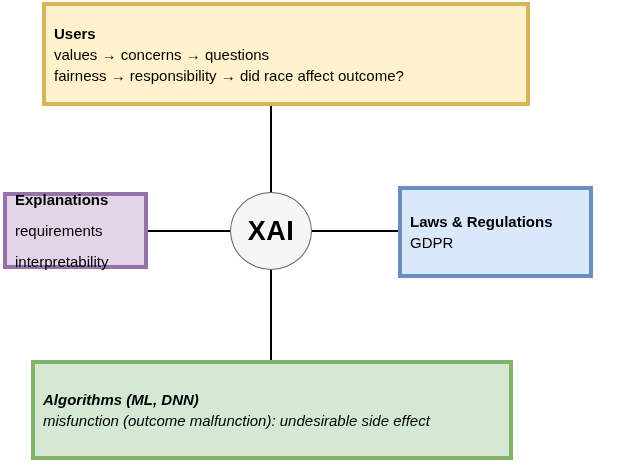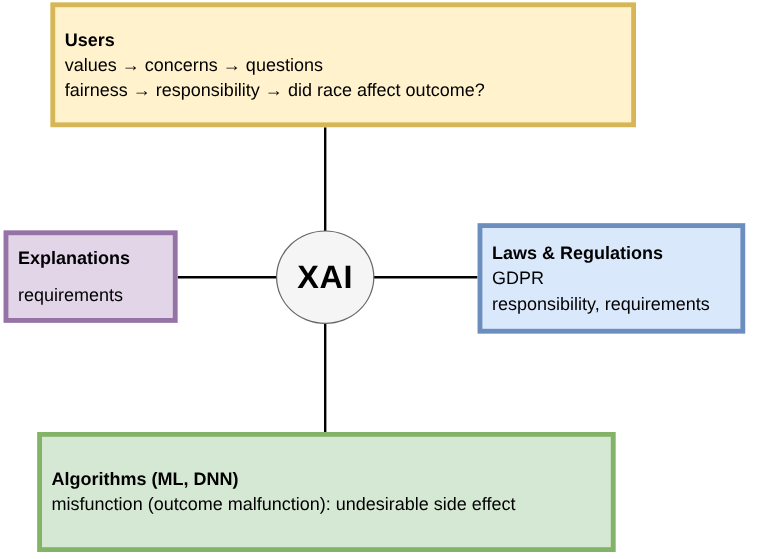--- a/index.html
+++ b/index.html
@@ -35,22 +35,22 @@
     padding: 0 8px;
     font-size: 15px;
     line-height: 21px;
     white-space: nowrap;
   }
   .node .title {
     font-weight: bold;
   }
   #node-users        { left: 42px;  top: 2px;   width: 488px; height: 104px; }
   #node-explanations { left: 3px;   top: 192px; width: 145px; height: 77px;  }
-  #node-laws         { left: 398px; top: 186px; width: 223px; height: 92px;  }
-  #node-algorithms   { left: 31px;  top: 360px; width: 482px; height: 100px; }
+  #node-laws         { left: 398px; top: 186px; width: 195px; height: 92px;  }
+  #node-algorithms   { left: 31px;  top: 360px; width: 482px; height: 100px; font-style: italic; }
   #node-xai {
     position: absolute;
     z-index: 2;
     box-sizing: border-box;
     left: 230px;
     top: 192px;
     width: 82px;
     height: 78px;
     border: 1.5px solid #666666;
     border-radius: 50%;
@@ -77,26 +77,26 @@
 
   <div class="node" id="node-users" style="background-color: rgb(255, 242, 204); border-color: rgb(214, 182, 86);">
     <span class="title">Users</span>
     <span>values → concerns → questions</span>
     <span>fairness → responsibility → did race affect outcome?</span>
   </div>
 
   <div class="node" id="node-explanations" style="background-color: rgb(225, 213, 231); border-color: rgb(150, 115, 166); gap: 10px;">
     <span class="title">Explanations</span>
     <span>requirements</span>
+    <span>interpretability</span>
   </div>
 
   <div class="node" id="node-laws" style="background-color: rgb(218, 232, 252); border-color: rgb(108, 142, 191);">
     <span class="title">Laws &amp; Regulations</span>
     <span>GDPR</span>
-    <span>responsibility, requirements</span>
   </div>
 
   <div class="node" id="node-algorithms" style="background-color: rgb(213, 232, 212); border-color: rgb(130, 179, 102);">
     <span class="title">Algorithms (ML, DNN)</span>
     <span>misfunction (outcome malfunction): undesirable side effect</span>
   </div>
 
   <div id="node-xai" style="background-color: rgb(245, 245, 245); border-color: rgb(102, 102, 102); text-align: center;">
     <span>XAI</span>
   </div>

